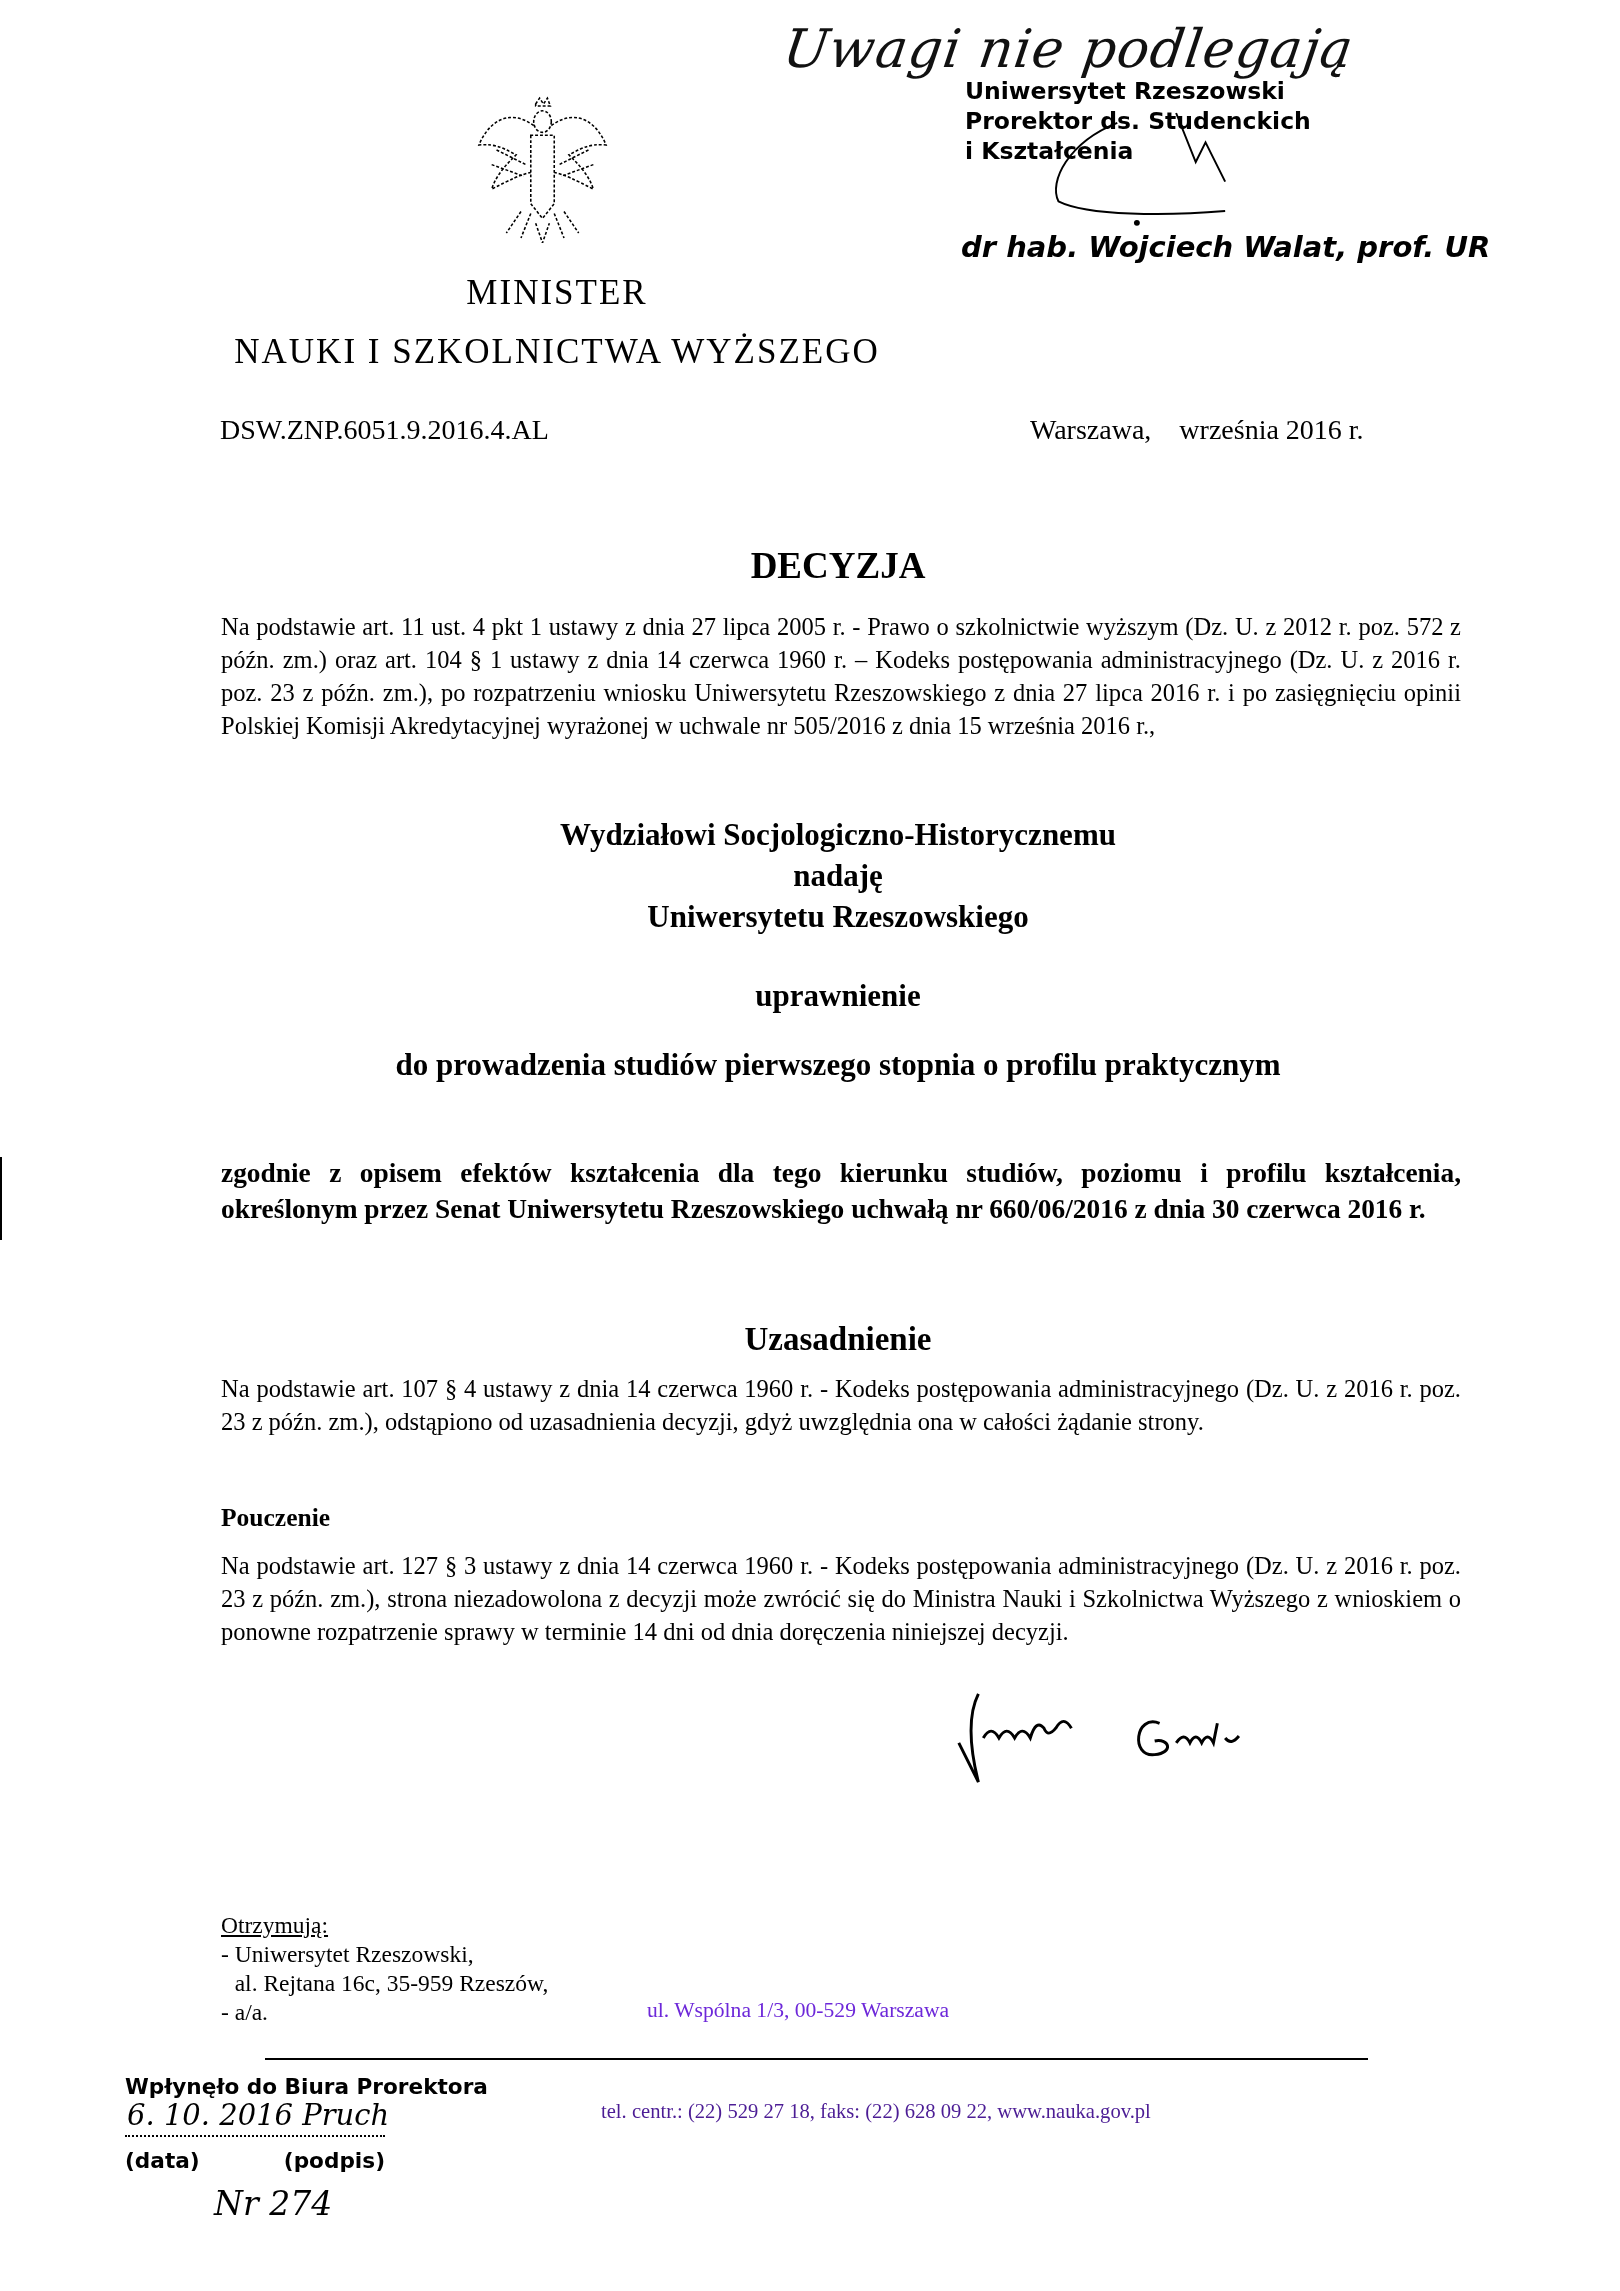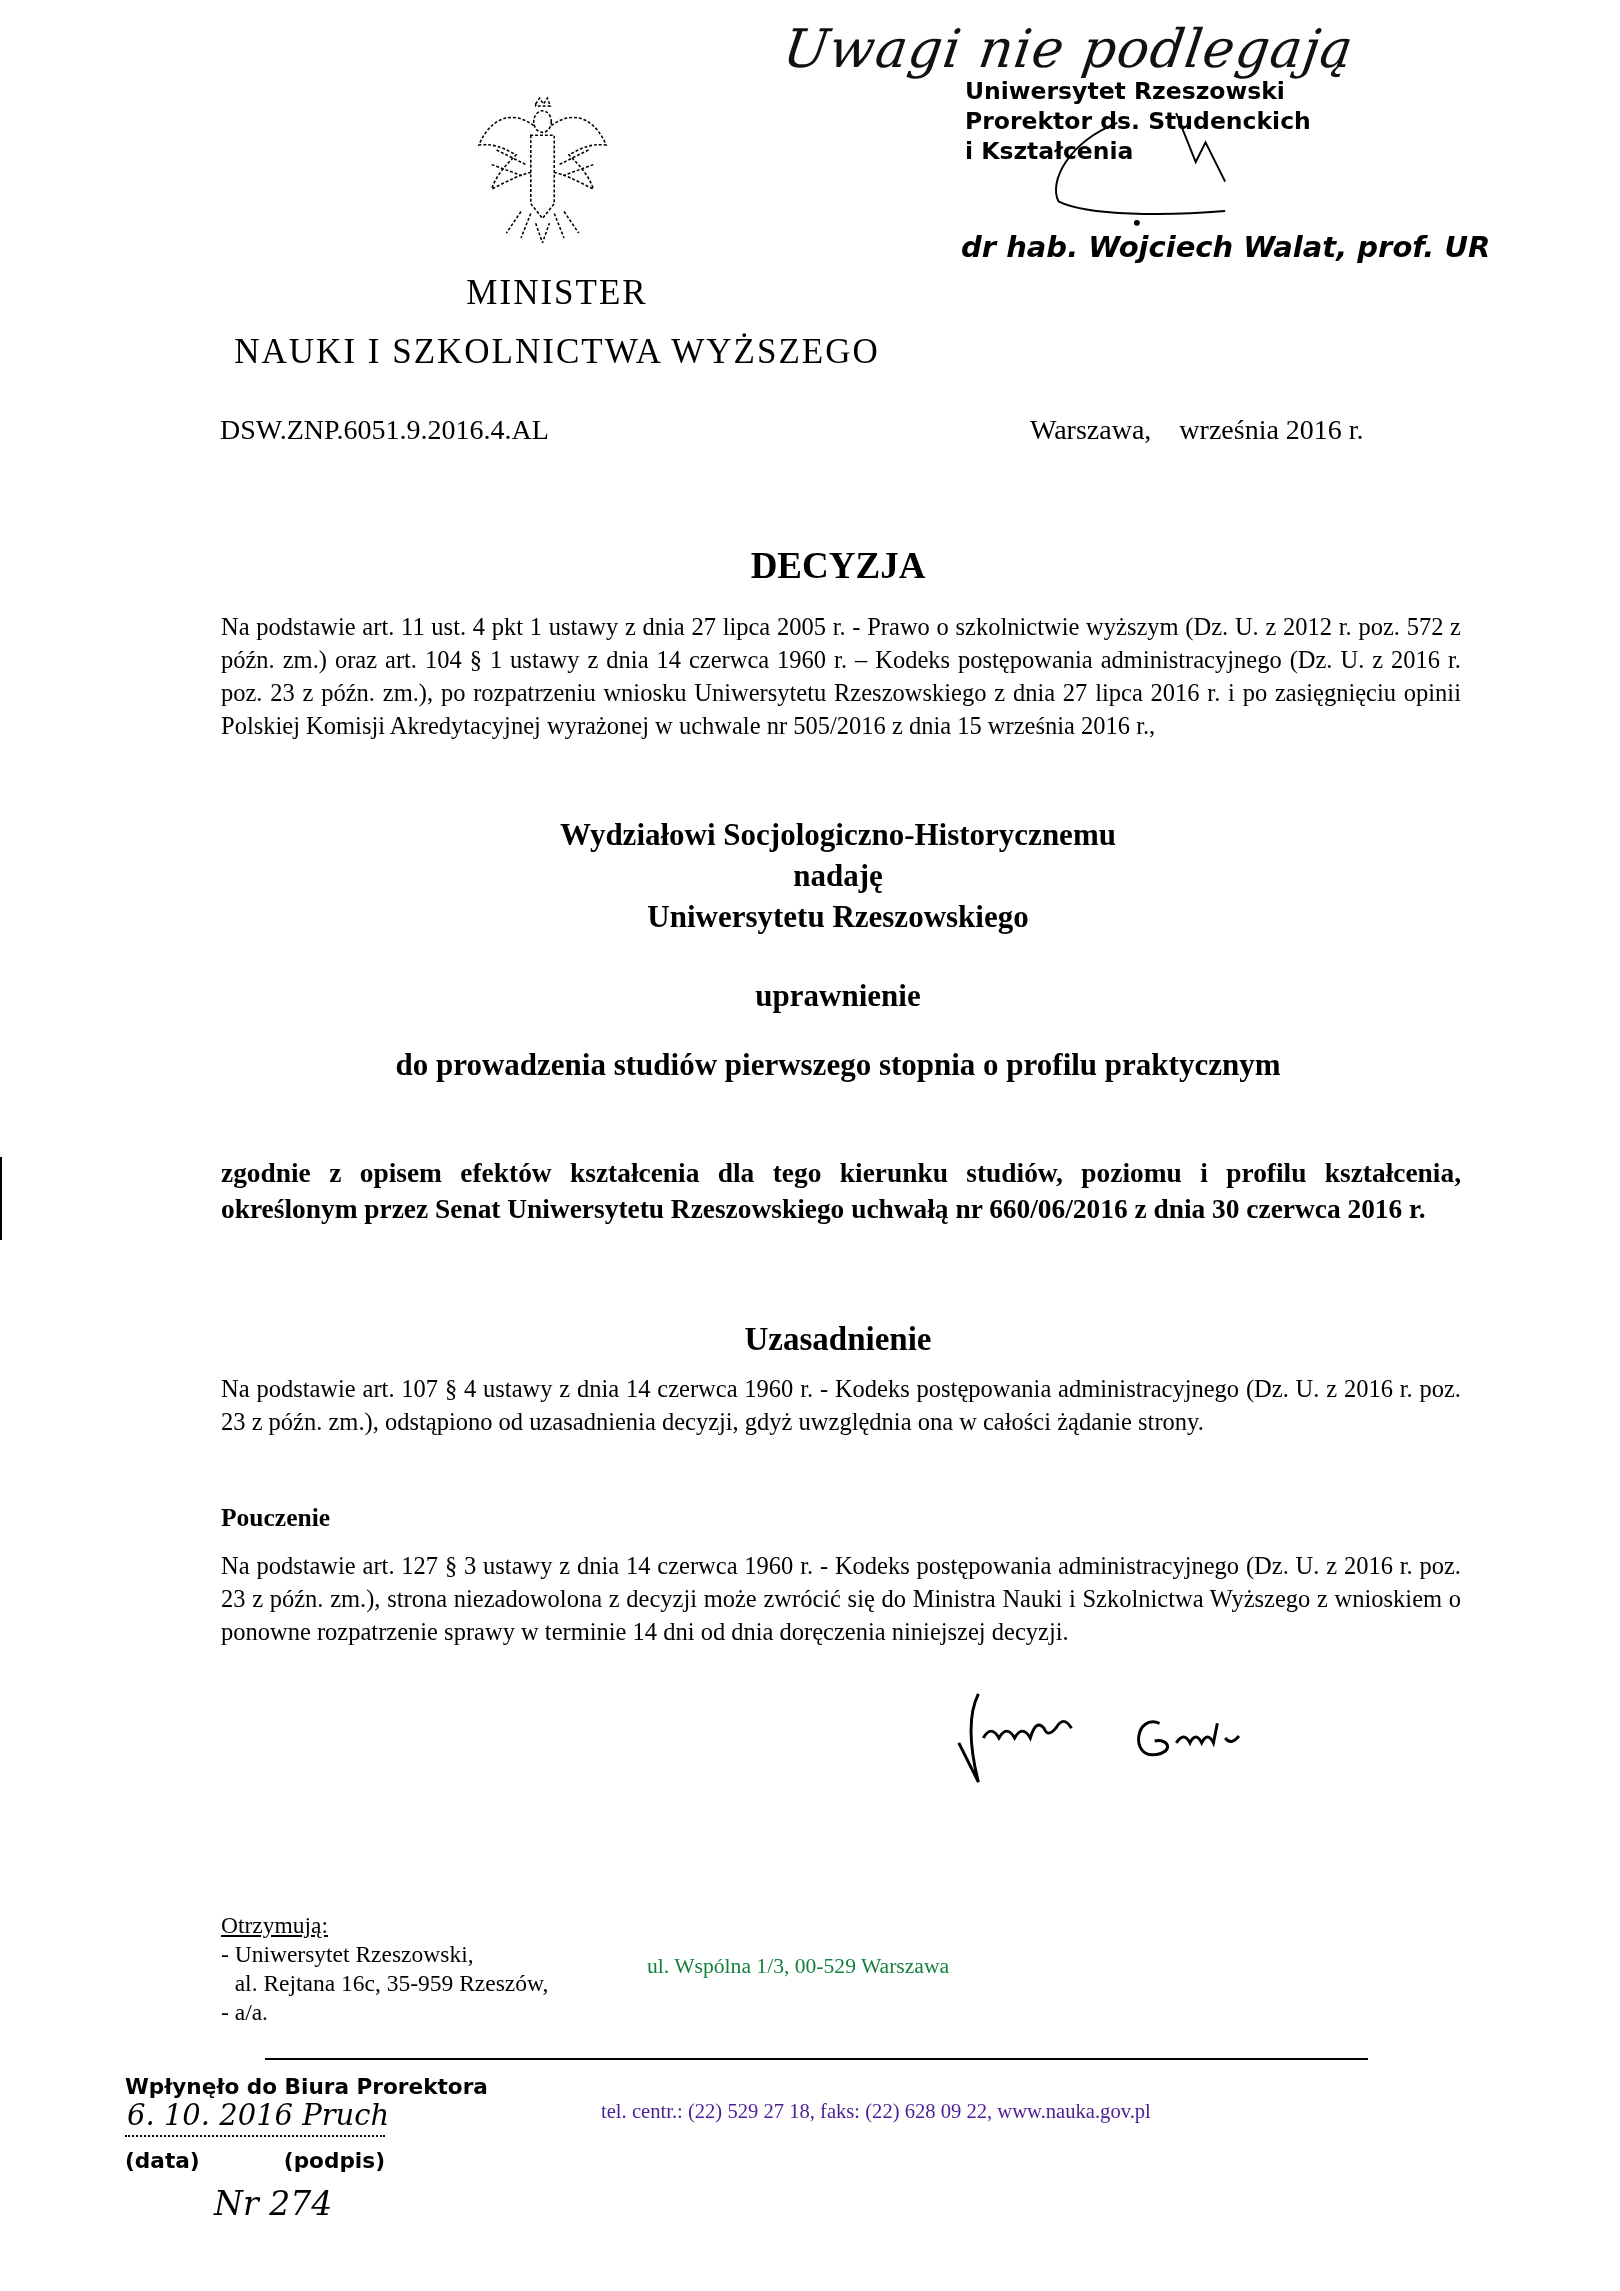--- a/index.html
+++ b/index.html
@@ -40,21 +40,21 @@
   #instruction-title { left: 193px; top: 1503px; font-size: 25.5px; font-weight: bold; }
   #instruction-para { top: 1549px; }
 
   #minister-signature { left: 949px; top: 1684px; width: 333px; height: 108px; }
 
   #recipients { left: 193px; top: 1911px; font-size: 23.5px; line-height: 29px; }
   #recipients .head { text-decoration: underline; }
   #recipients .indent { padding-left: 13.7px; }
 
   #footer-rule { left: 265px; top: 2058px; width: 1103px; height: 2px; background: #000; }
-  #footer-address { left: 619px; top: 1954px; font-size: 21.6px; color: #15803d; }
+  #footer-address { left: 619px; top: 1998px; font-size: 21.6px; color: #6d28d9; }
   #footer-contact { left: 573px; top: 2100px; font-size: 20.6px; color: #4c1d95; }
 
   #received-stamp { left: 125px; top: 2074px; font-size: 21.6px; font-weight: bold; }
   #received-hand { left: 127px; top: 2098px; font-size: 29px; }
   #received-dots { left: 125px; top: 2135px; width: 260px; height: 0; border-top: 2.9px dotted #000; }
   #received-labels { left: 125px; top: 2148px; width: 260px; font-size: 21.6px; font-weight: bold; display: flex; justify-content: space-between; }
   #received-number { left: 214px; top: 2184px; font-size: 33px; }
 
   #left-scan-line { left: 0; top: 1157px; width: 2px; height: 83px; background: #000; }
 </style>

